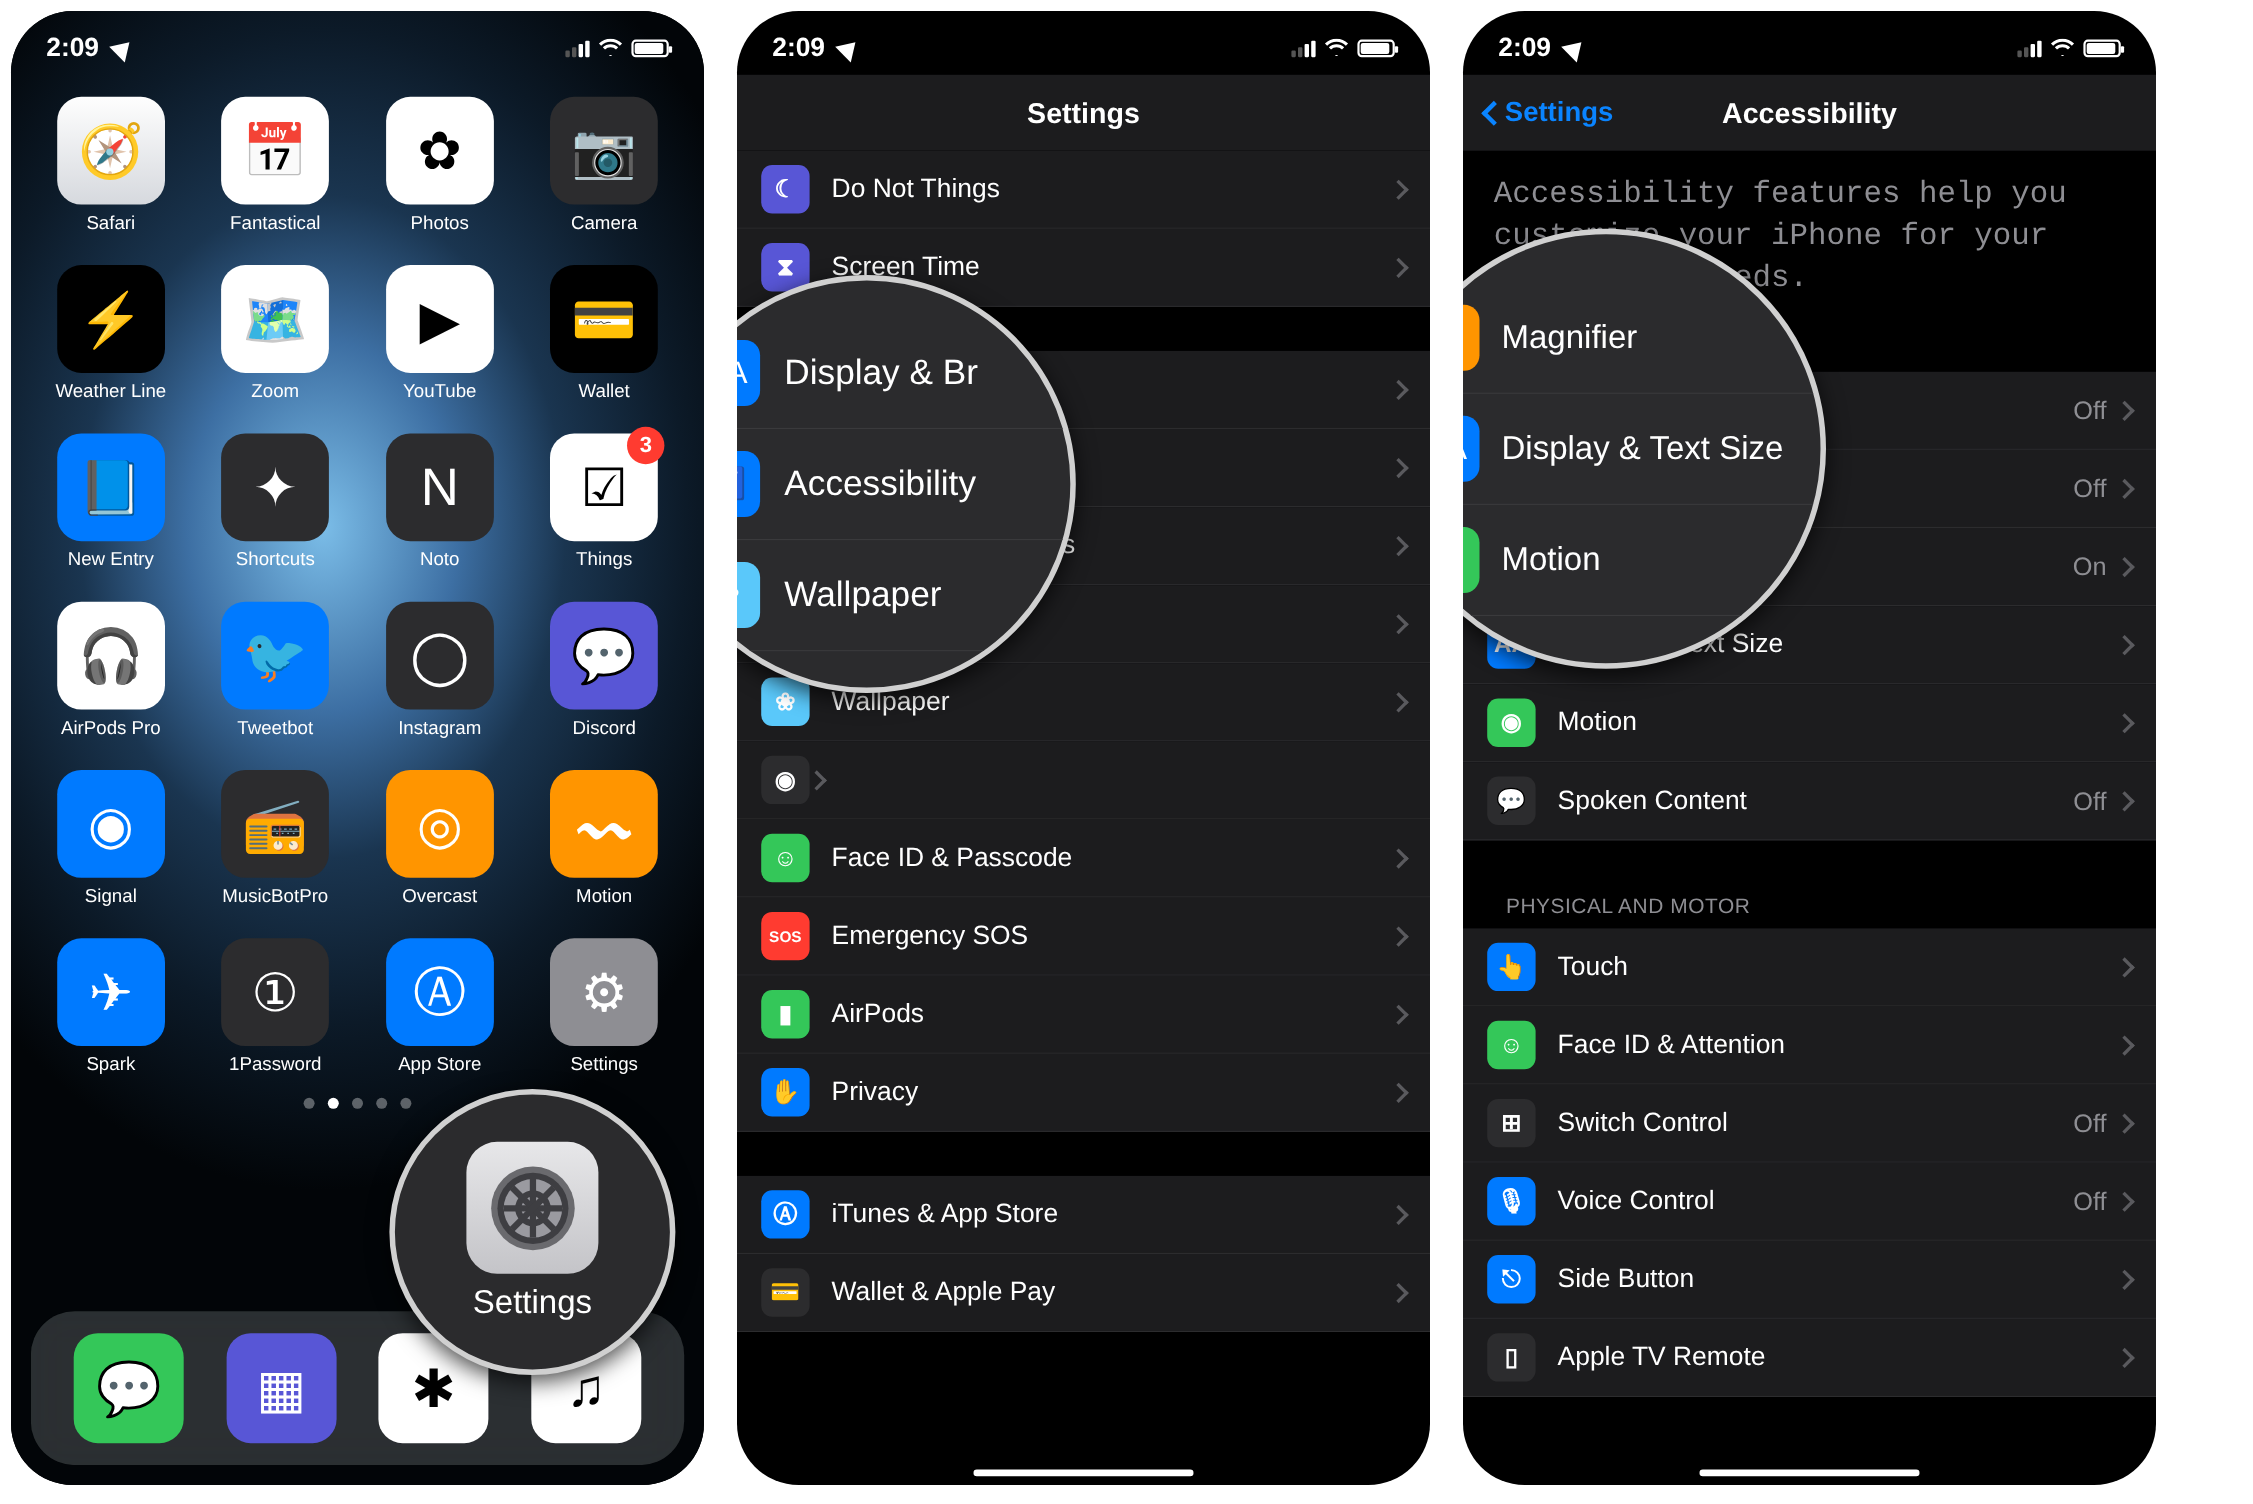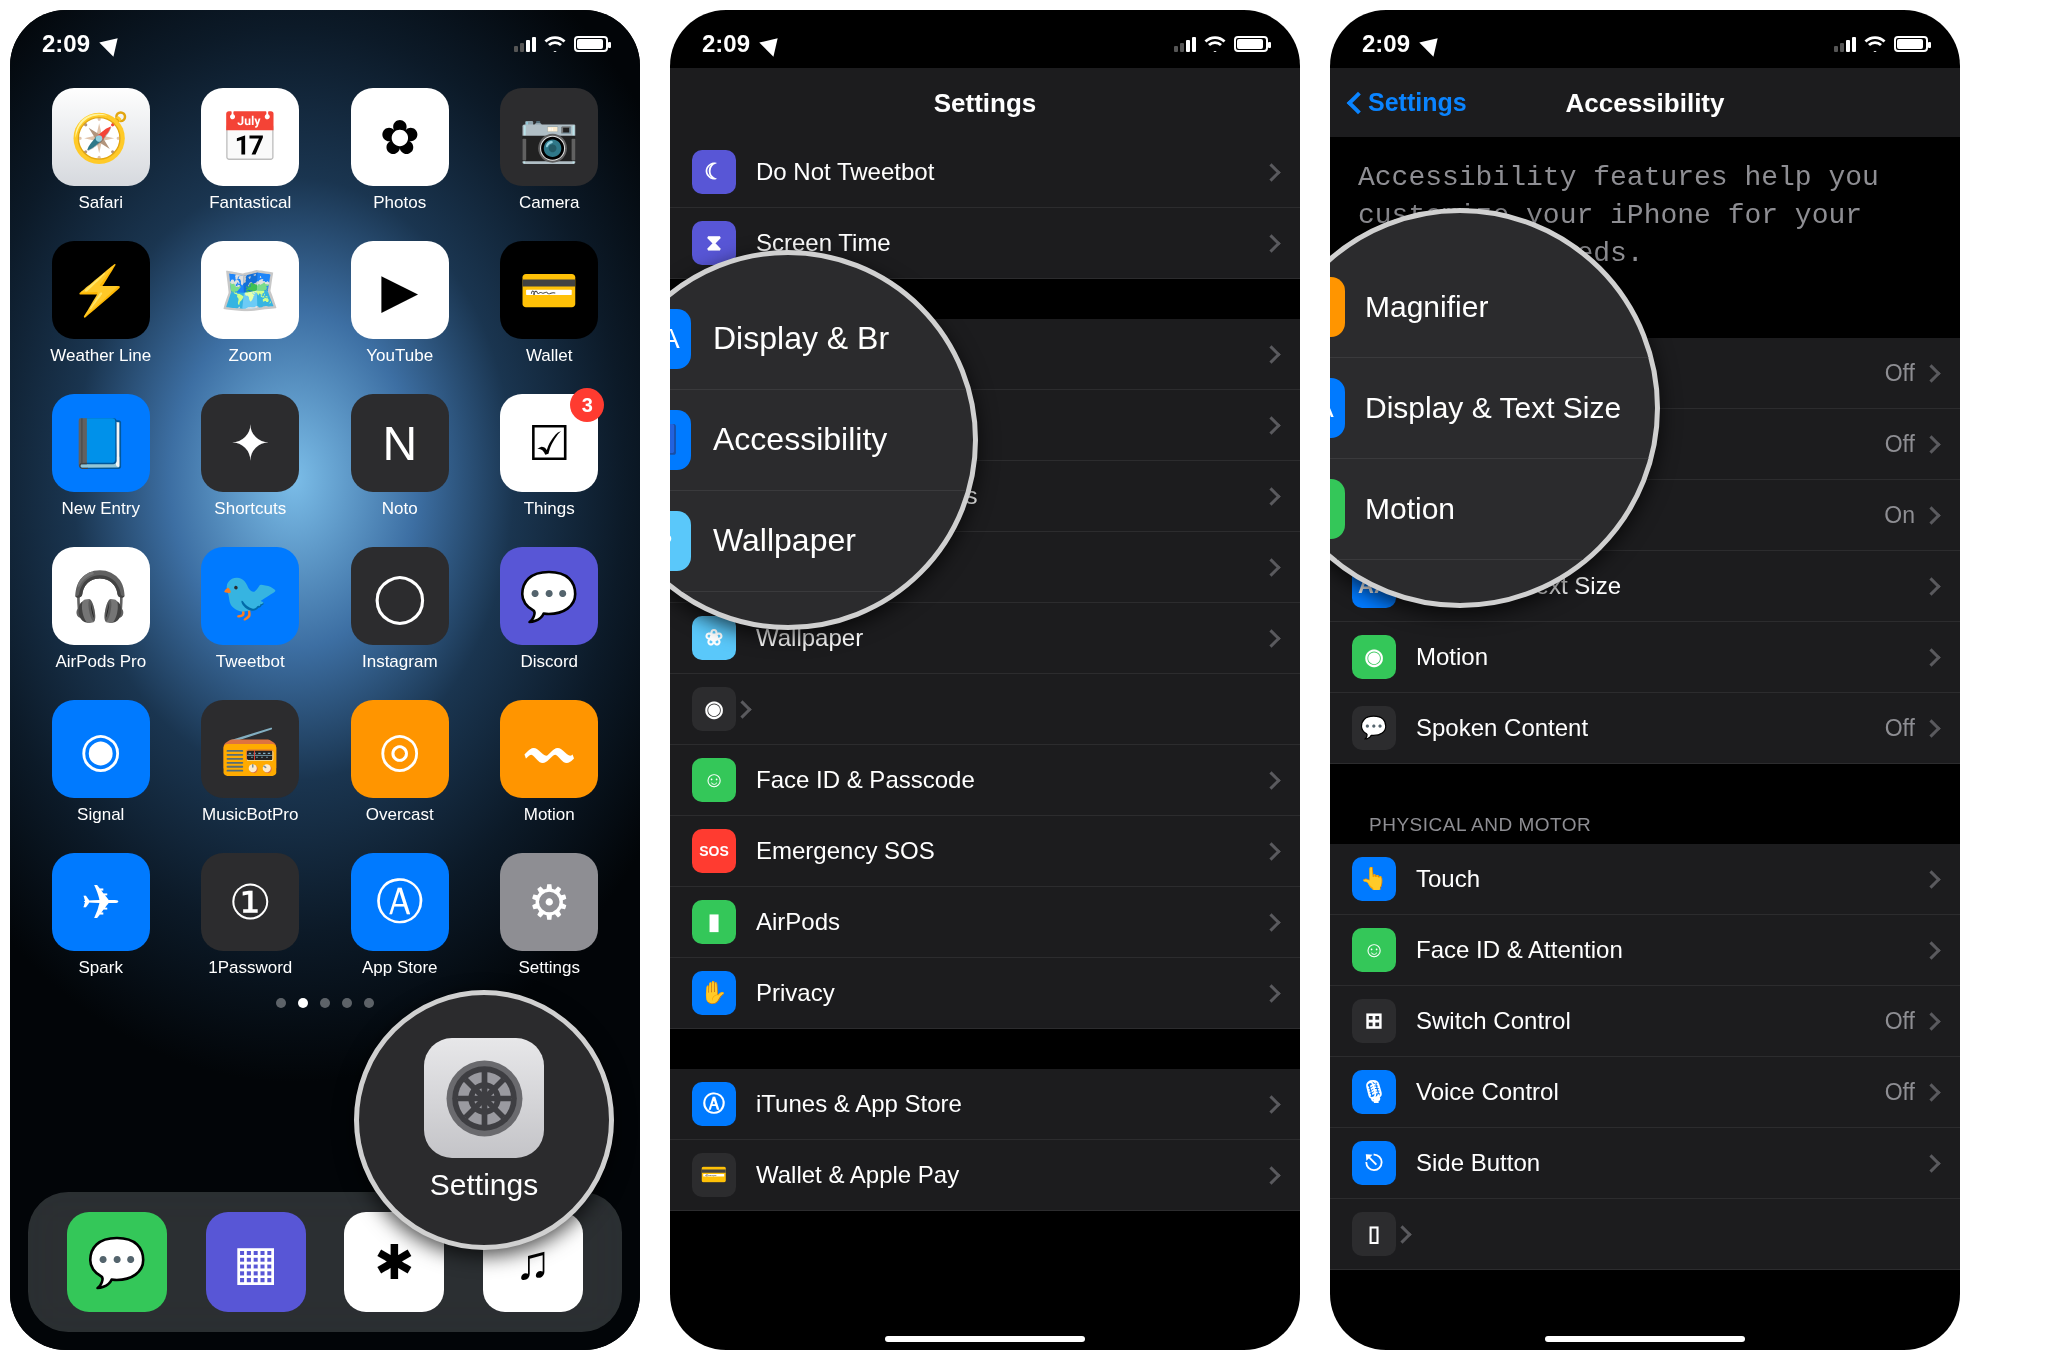--- a/index.html
+++ b/index.html
@@ -417,21 +417,21 @@
       <span class="batt">
           <span class="batt-fill"></span>
         </span>
     </div>
   </div>
   <div class="settings-header">Settings</div>
 
   <div class="settings-body" id="p2body">
       <div class="row">
         <div class="row-icon bg-purple" style="font-size: 22px;">☾</div>
-        <div class="row-label">Do Not Tweetbot</div>
+        <div class="row-label">Do Not Things</div>
         <div class="chev-right"></div>
       </div>
       <div class="row">
         <div class="row-icon bg-purple" style="font-size: 22px;">⧗</div>
         <div class="row-label">Screen Time</div>
         <div class="chev-right"></div>
       </div>
       <div class="section-spacer"></div>
       <div class="row">
         <div class="row-icon bg-gray" style="font-size: 22px;">⚙</div>
@@ -605,20 +605,21 @@
         <div class="row-value">Off</div>
         <div class="chev-right"></div>
       </div>
       <div class="row">
         <div class="row-icon bg-blue">⎋</div>
         <div class="row-label">Side Button</div>
         <div class="chev-right"></div>
       </div>
       <div class="row">
         <div class="row-icon bg-dark">▯</div>
+        <div class="row-label">Apple TV Remote</div>
         <div class="chev-right"></div>
       </div>
     </div>
 
   <div class="zoom-overlay zoom3">
     <div class="zoom3-inner" id="zoom3inner">
         <div class="zoom3-row">
           <div class="zicon bg-orange">⊕</div>
           <div class="zlabel">Magnifier</div>
         </div>

